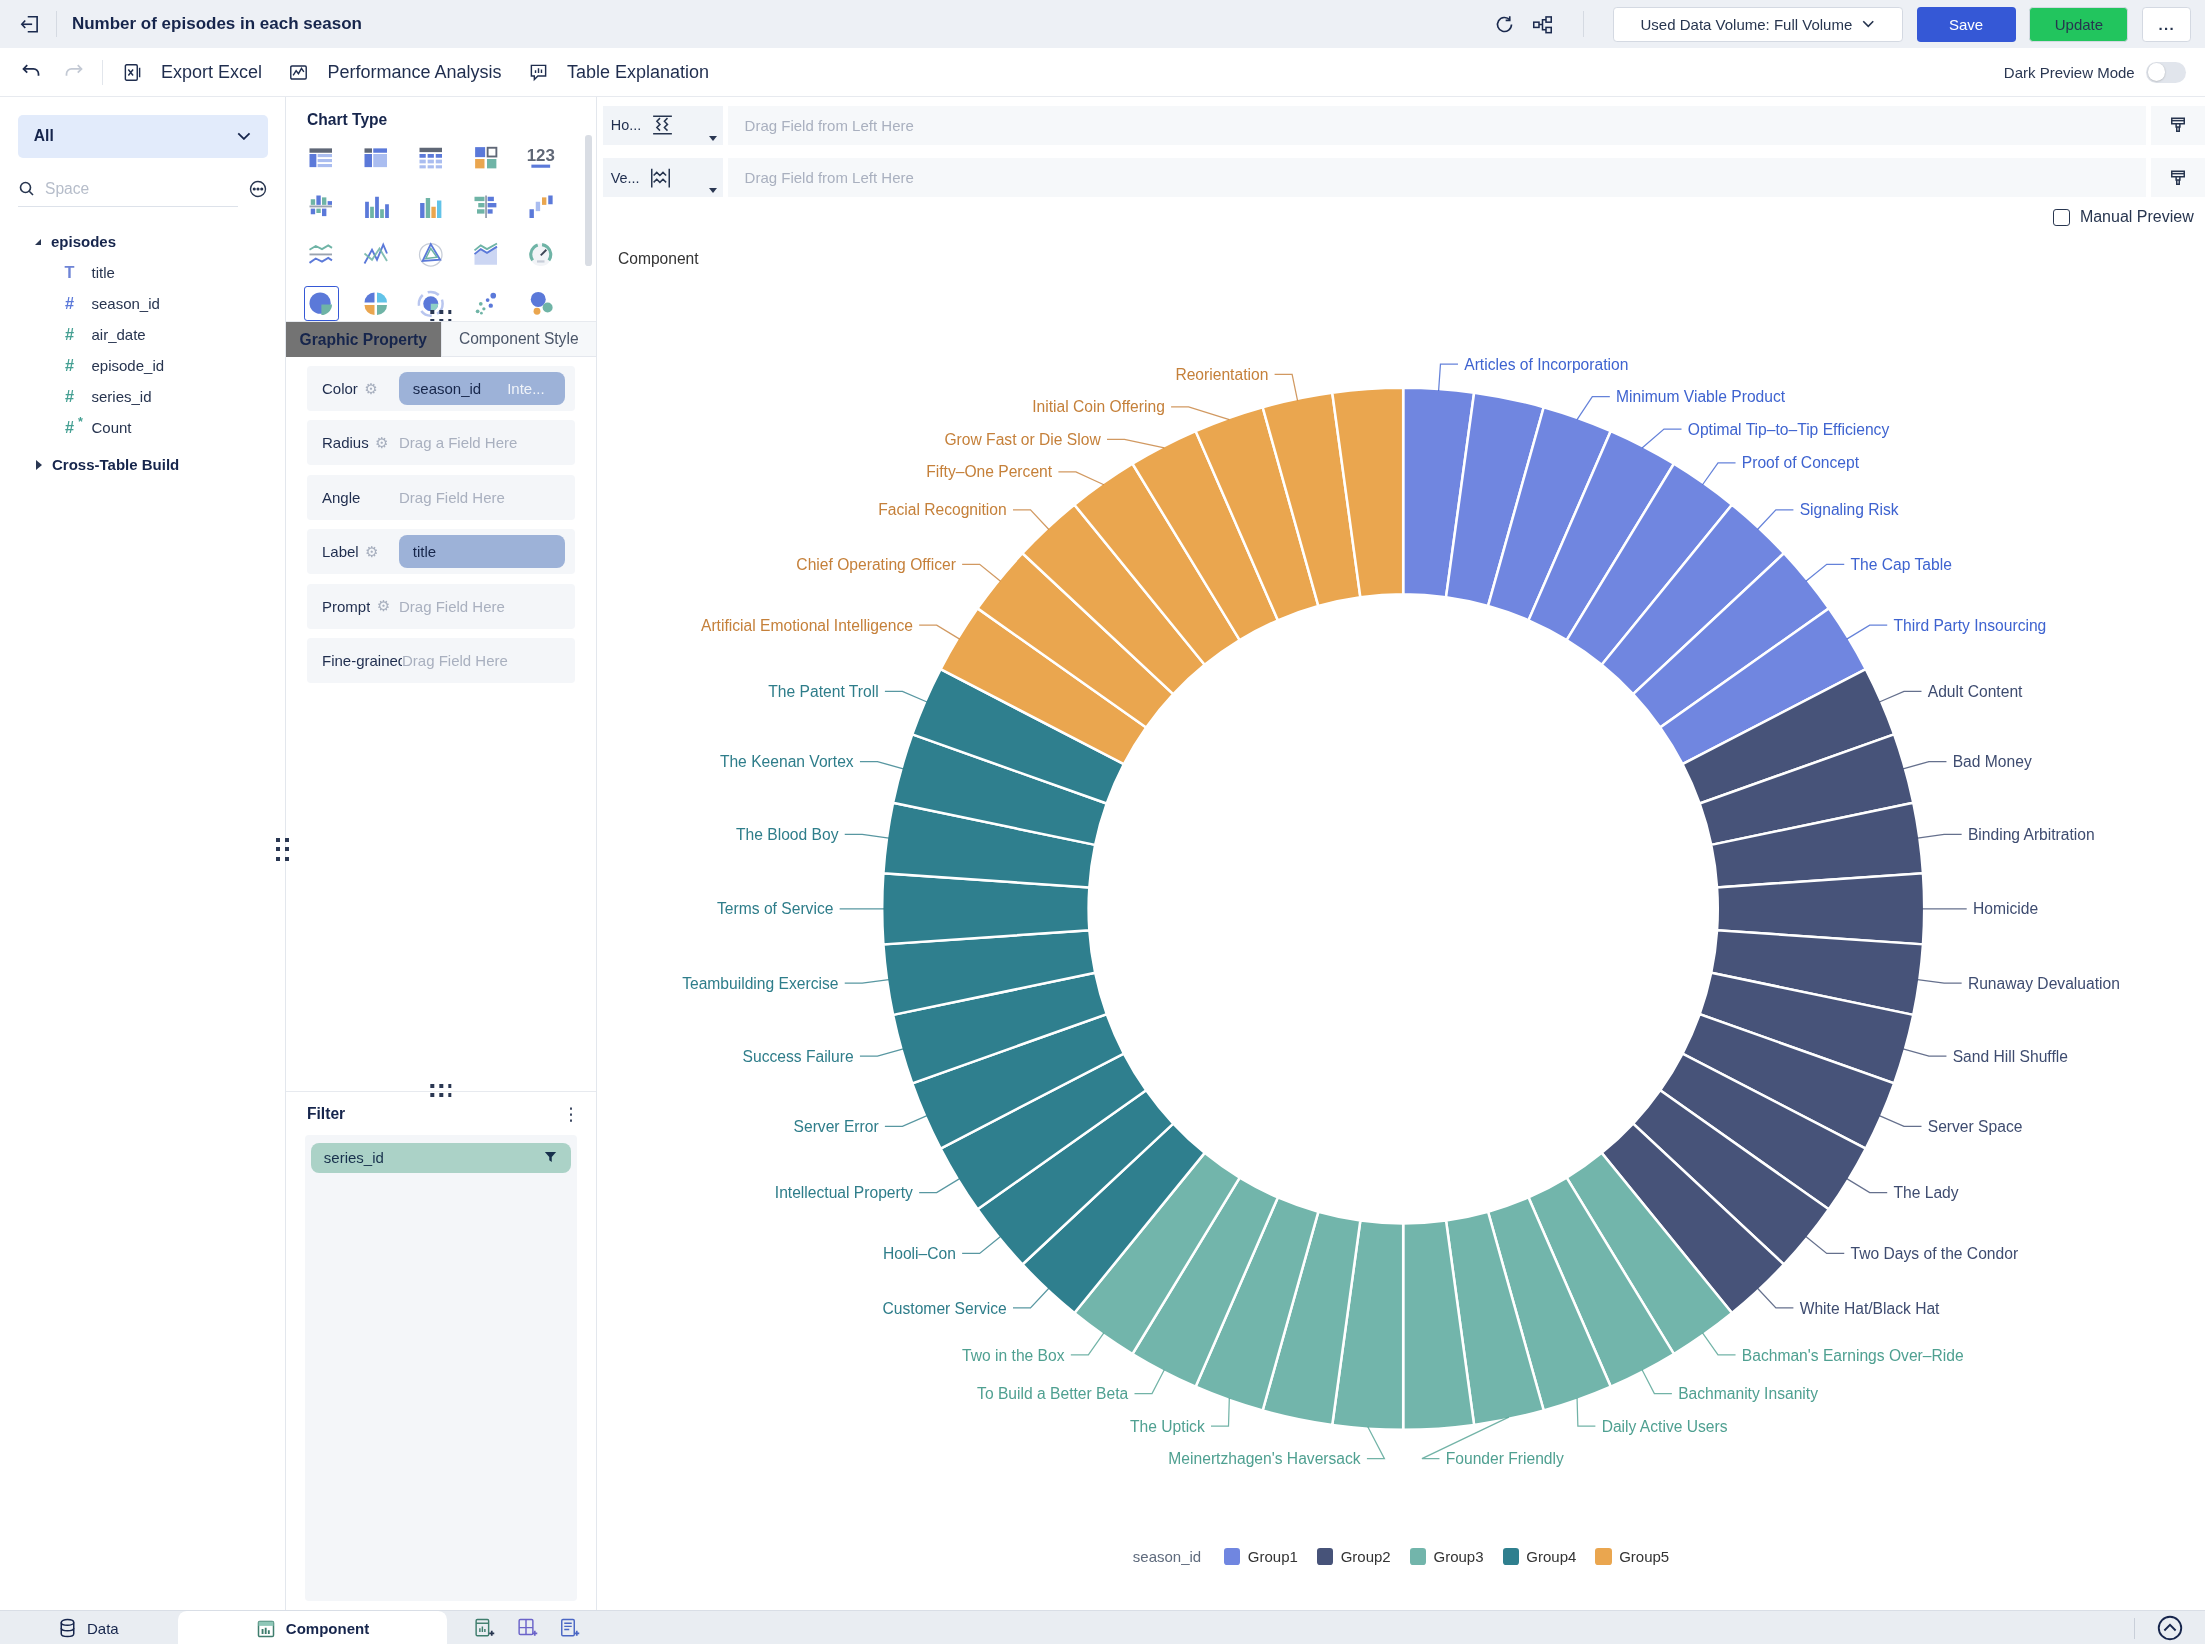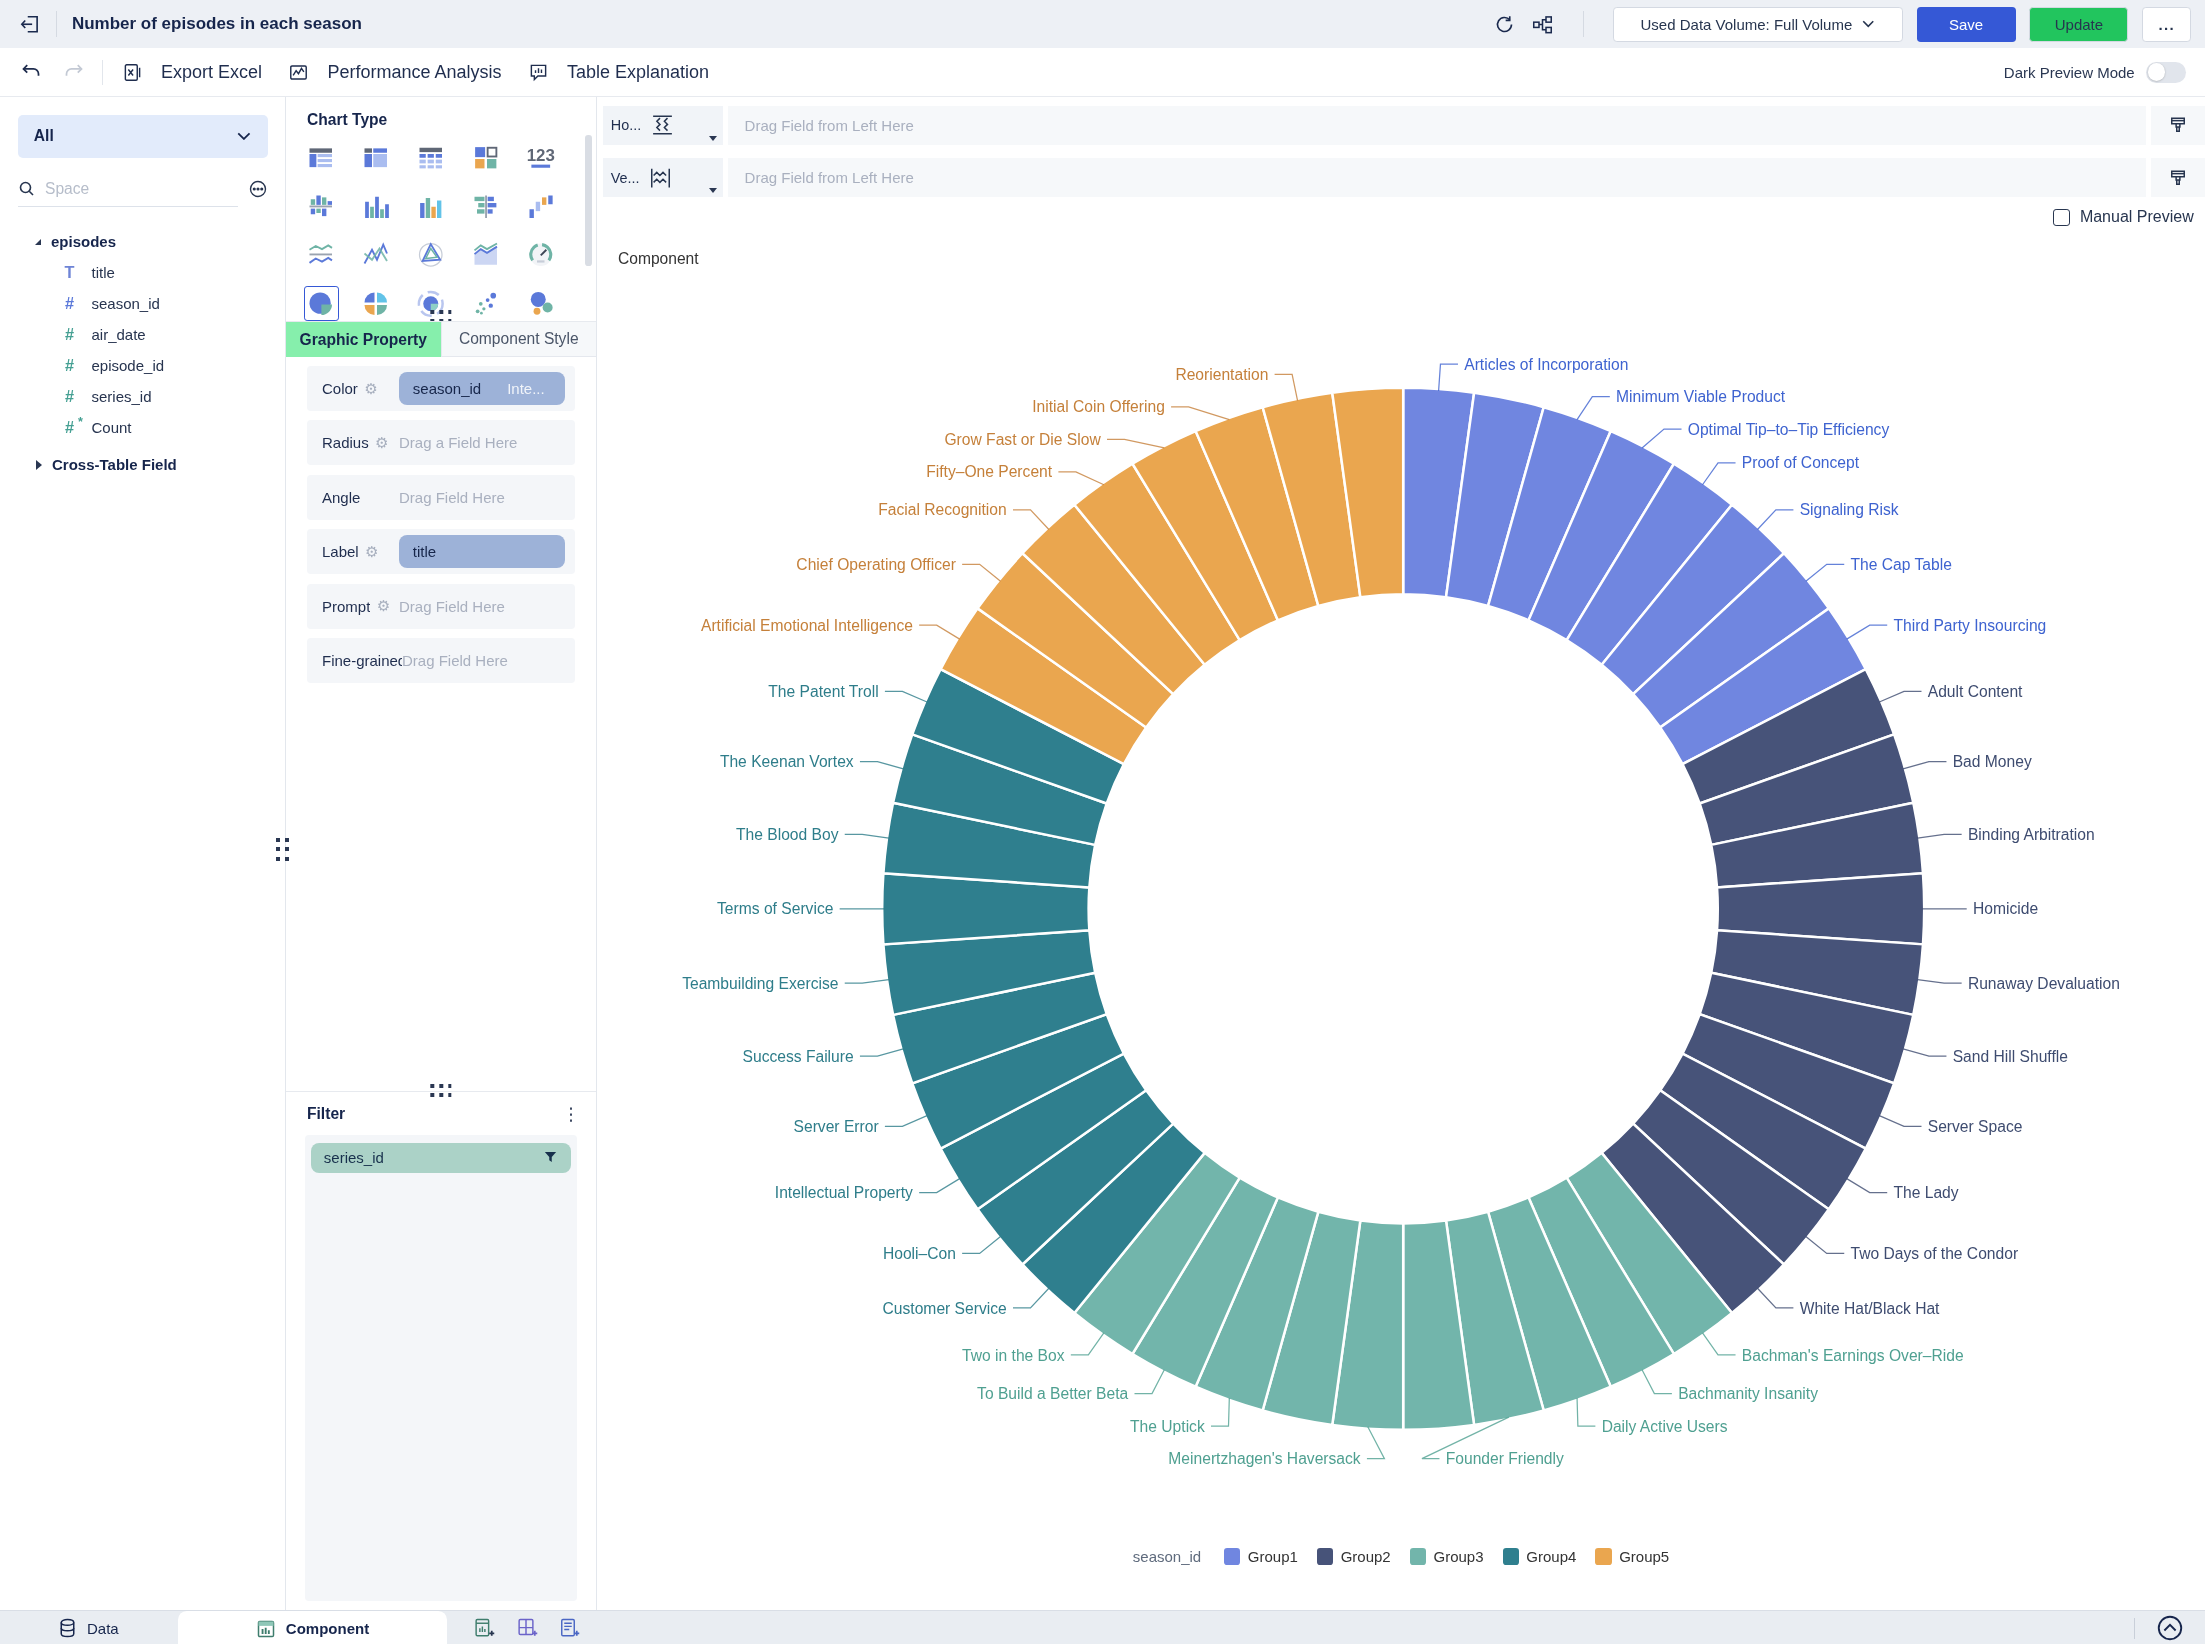--- a/index.html
+++ b/index.html
@@ -51,21 +51,21 @@
   .config { width:311px; border-right:0.6px solid #e3e7ed; position:relative; background:#fff; flex:0 0 auto; }
   .ct-title { padding:13.8px 0 0 21px; font-size:15.6px; font-weight:700; color:#16254c; }
   .ct-grid { display:grid; grid-template-columns:repeat(5,35px); column-gap:20px; row-gap:13.8px; margin:11.3px 0 0 17.5px; }
   .ct-cell { width:35px; height:35px; display:flex; align-items:center; justify-content:center; border:1.9px solid transparent; border-radius:3.1px; cursor:pointer; }
   .ct-cell.selected { border-color:#3558d6; }
   .ct-scroll { position:absolute; right:4.4px; top:38px; width:6.3px; height:131px; background:#d9dde4; border-radius:3.1px; }
   .hhandle { position:absolute; left:50%; transform:translateX(-50%); display:grid; grid-template-columns:repeat(3,3.8px); grid-template-rows:repeat(2,3.8px); gap:5px; cursor:row-resize; }
   .hhandle i { background:#2a3752; }
   .tabs { position:absolute; top:224px; left:0; right:0; height:36px; display:flex; border-top:0.6px solid #e7eaef; }
   .tab { flex:1; display:flex; align-items:center; justify-content:center; font-size:15.6px; cursor:pointer; }
-  .tab.active { font-weight:700; color:#16254c; background:#86efac; }
+  .tab.active { font-weight:700; color:#16254c; background:#737373; }
   .tab.inactive { background:#f6f8fa; border:0.6px solid #e5e8ee; border-top:none; border-right:none; border-radius:0 0 0 0; color:#4a5568; }
   .props { position:absolute; top:269px; left:21px; right:21px; }
   .prop-row { height:45px; background:#f4f6f9; border-radius:3.8px; margin-bottom:9.4px; display:flex; align-items:center; padding:0 10px 0 15px; }
   .prop-label { font-size:15px; color:#1f2d4e; white-space:nowrap; overflow:hidden; max-width:80px; flex:0 0 auto; }
   .prop-gear { font-size:15px; color:#a7afbe; margin-left:6.3px; flex:0 0 auto; }
   .prop-val { margin-left:auto; width:166px; flex:0 0 auto; display:flex; align-items:center; }
   .prop-ph { font-size:15px; color:#a9b0bf; }
   .pill { width:100%; height:33px; background:#9db2d8; border-radius:8.1px; display:flex; align-items:center; padding:0 13.8px; font-size:15px; color:#17264a; }
   .pill .suffix { margin-left:26px; color:rgba(255,255,255,.85); }
   .filter-sep { position:absolute; top:994px; left:0; right:0; border-top:0.6px solid #e7eaef; }
@@ -246,21 +246,21 @@
               <span class="f-icon" style="color:#45a093;font-size:16.3px">#</span>
               <span>series_id</span>
             </div>
             <div class="tree-item">
               <span class="f-icon" style="color:#45a093;font-size:16.3px">#<span style="position:absolute;top:-3.8px;right:-3.8px;font-size:12.5px">*</span></span>
               <span>Count</span>
             </div>
           </div>
         <div class="cross-table">
           <span class="tri-closed"></span>
-          <span>Cross-Table Field</span>
+          <span>Cross-Table Build</span>
         </div>
       </div>
     </aside>
 
     <div class="vhandle">
         <i></i>
         <i></i>
         <i></i>
         <i></i>
         <i></i>

